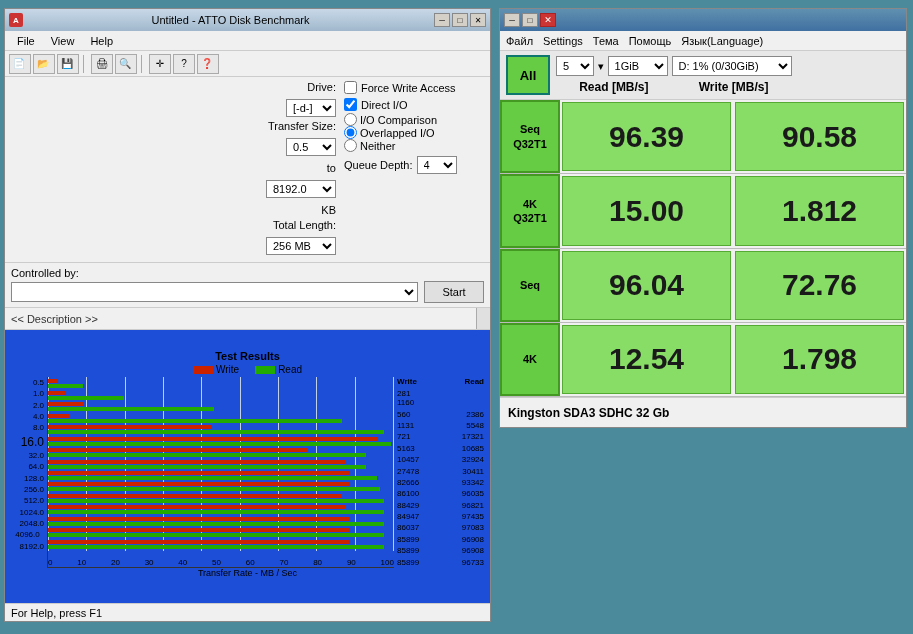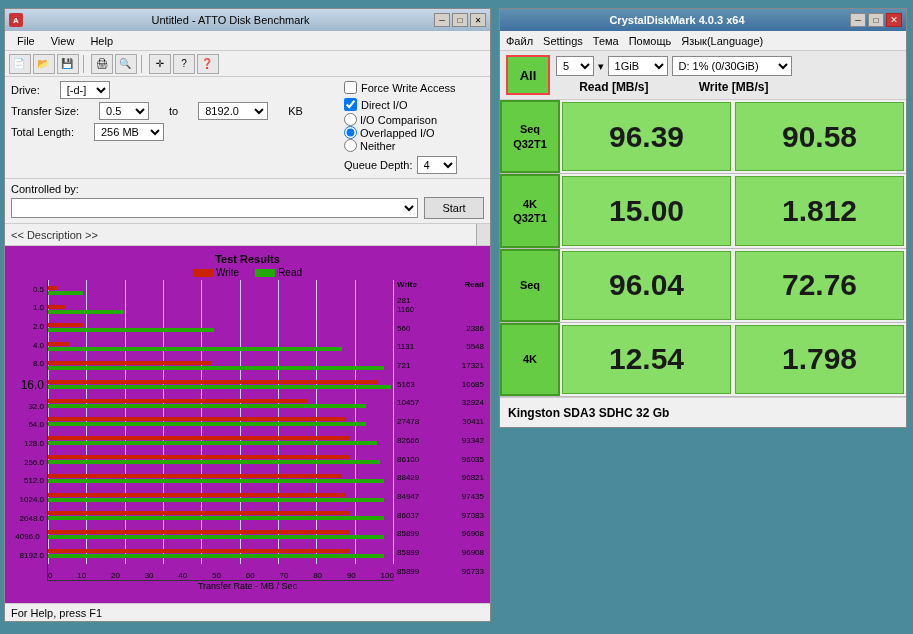--- a/index.html
+++ b/index.html
@@ -88,23 +88,24 @@
       width: 22px; height: 20px;
       background: #e8e8e8;
       border: 1px solid #aaa;
       display: flex; align-items: center; justify-content: center;
       cursor: pointer;
       font-size: 10px;
     }
     .tool-sep { width: 4px; border-left: 1px solid #aaa; height: 18px; margin: 0 2px; }
     .options-row {
       display: flex;
-      align-items: center;
+      align-items: flex-end;
       margin-bottom: 3px;
-      gap: 20px;
+      gap: 6px;
+      flex-direction: column;
     }
     .label { font-size: 11px; white-space: nowrap; }
     .dropdown {
       height: 18px;
       border: 1px solid #888;
       background: white;
       font-size: 11px;
       padding: 0 2px;
       cursor: pointer;
     }
@@ -143,22 +144,22 @@
       display: flex;
       align-items: center;
       flex-shrink: 0;
       height: 22px;
     }
     .desc-text { font-size: 11px; color: #333; }
     
     
     .chart-area {
       flex: 1;
-      padding: 7px 6px;
-      background: #a21caf;
+      padding: 20px 6px;
+      background: #1d4ed8;
       position: relative;
       overflow: hidden;
     }
     .chart-title {
       text-align: center;
       font-size: 11px;
       font-weight: bold;
       margin-bottom: 2px;
     }
     .chart-legend {
@@ -231,21 +232,21 @@
       align-items: center;
       padding: 0 6px;
       border-bottom: 1px solid #ccc;
       gap: 10px;
       flex-shrink: 0;
     }
     .cdm-menu-item { font-size: 11px; cursor: pointer; }
     .cdm-all-btn {
       width: 44px; height: 40px;
       background: #66cc44;
-      border: 2px solid #ef4444;
+      border: 2px solid #0f766e;
       font-size: 13px;
       font-weight: bold;
       cursor: pointer;
       display: flex; align-items: center; justify-content: center;
     }
     .cdm-dropdown {
       height: 20px;
       border: 1px solid #888;
       background: white;
       font-size: 11px;
@@ -590,21 +591,20 @@
   </div>
 
   <div class="status-bar">
     <span>For Help, press F1</span>
   </div>
 </div>
 
 <div class="cdm-window">
 
   <div class="cdm-title-bar">
-    <span class="cdm-title-text">CrystalDiskMark 4.0.3 x64</span>
     <div style="display:flex;gap:2px;">
       <div class="cdm-tb-btn">─</div>
       <div class="cdm-tb-btn">□</div>
       <div class="cdm-tb-btn-red">✕</div>
     </div>
   </div>
 
   <div class="cdm-menu-bar">
     <span class="cdm-menu-item">Файл</span>
     <span class="cdm-menu-item">Settings</span>

